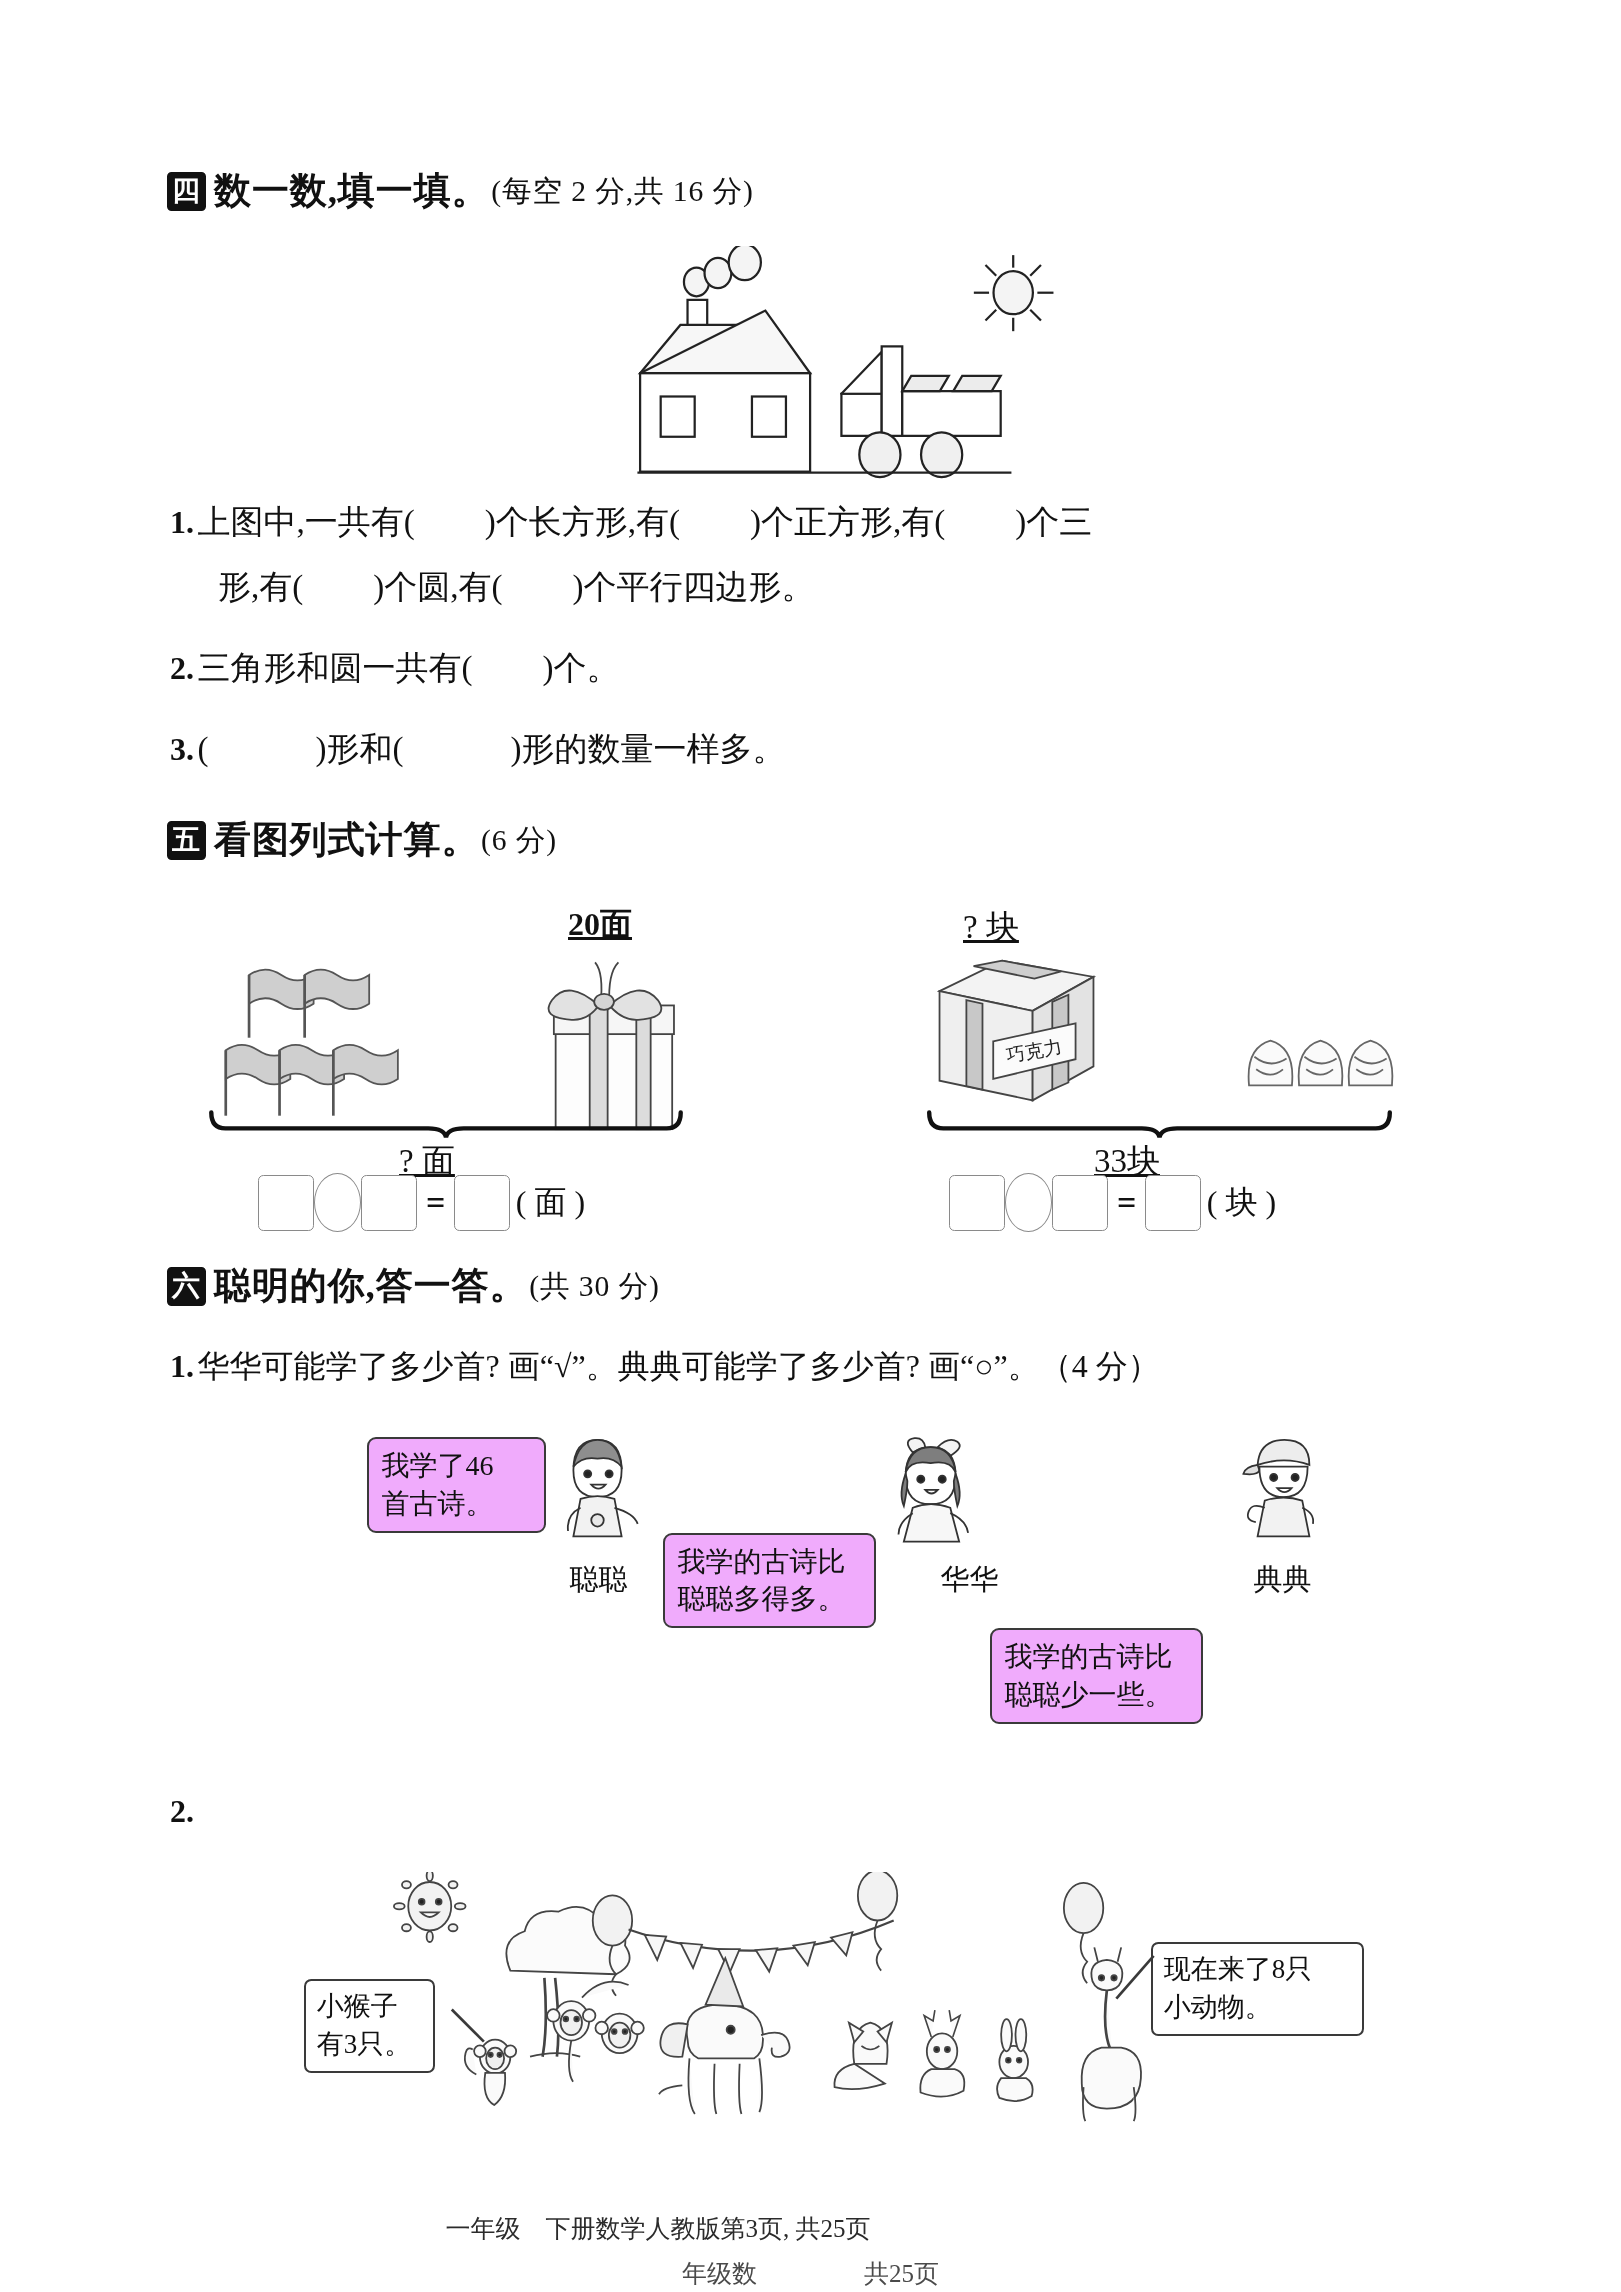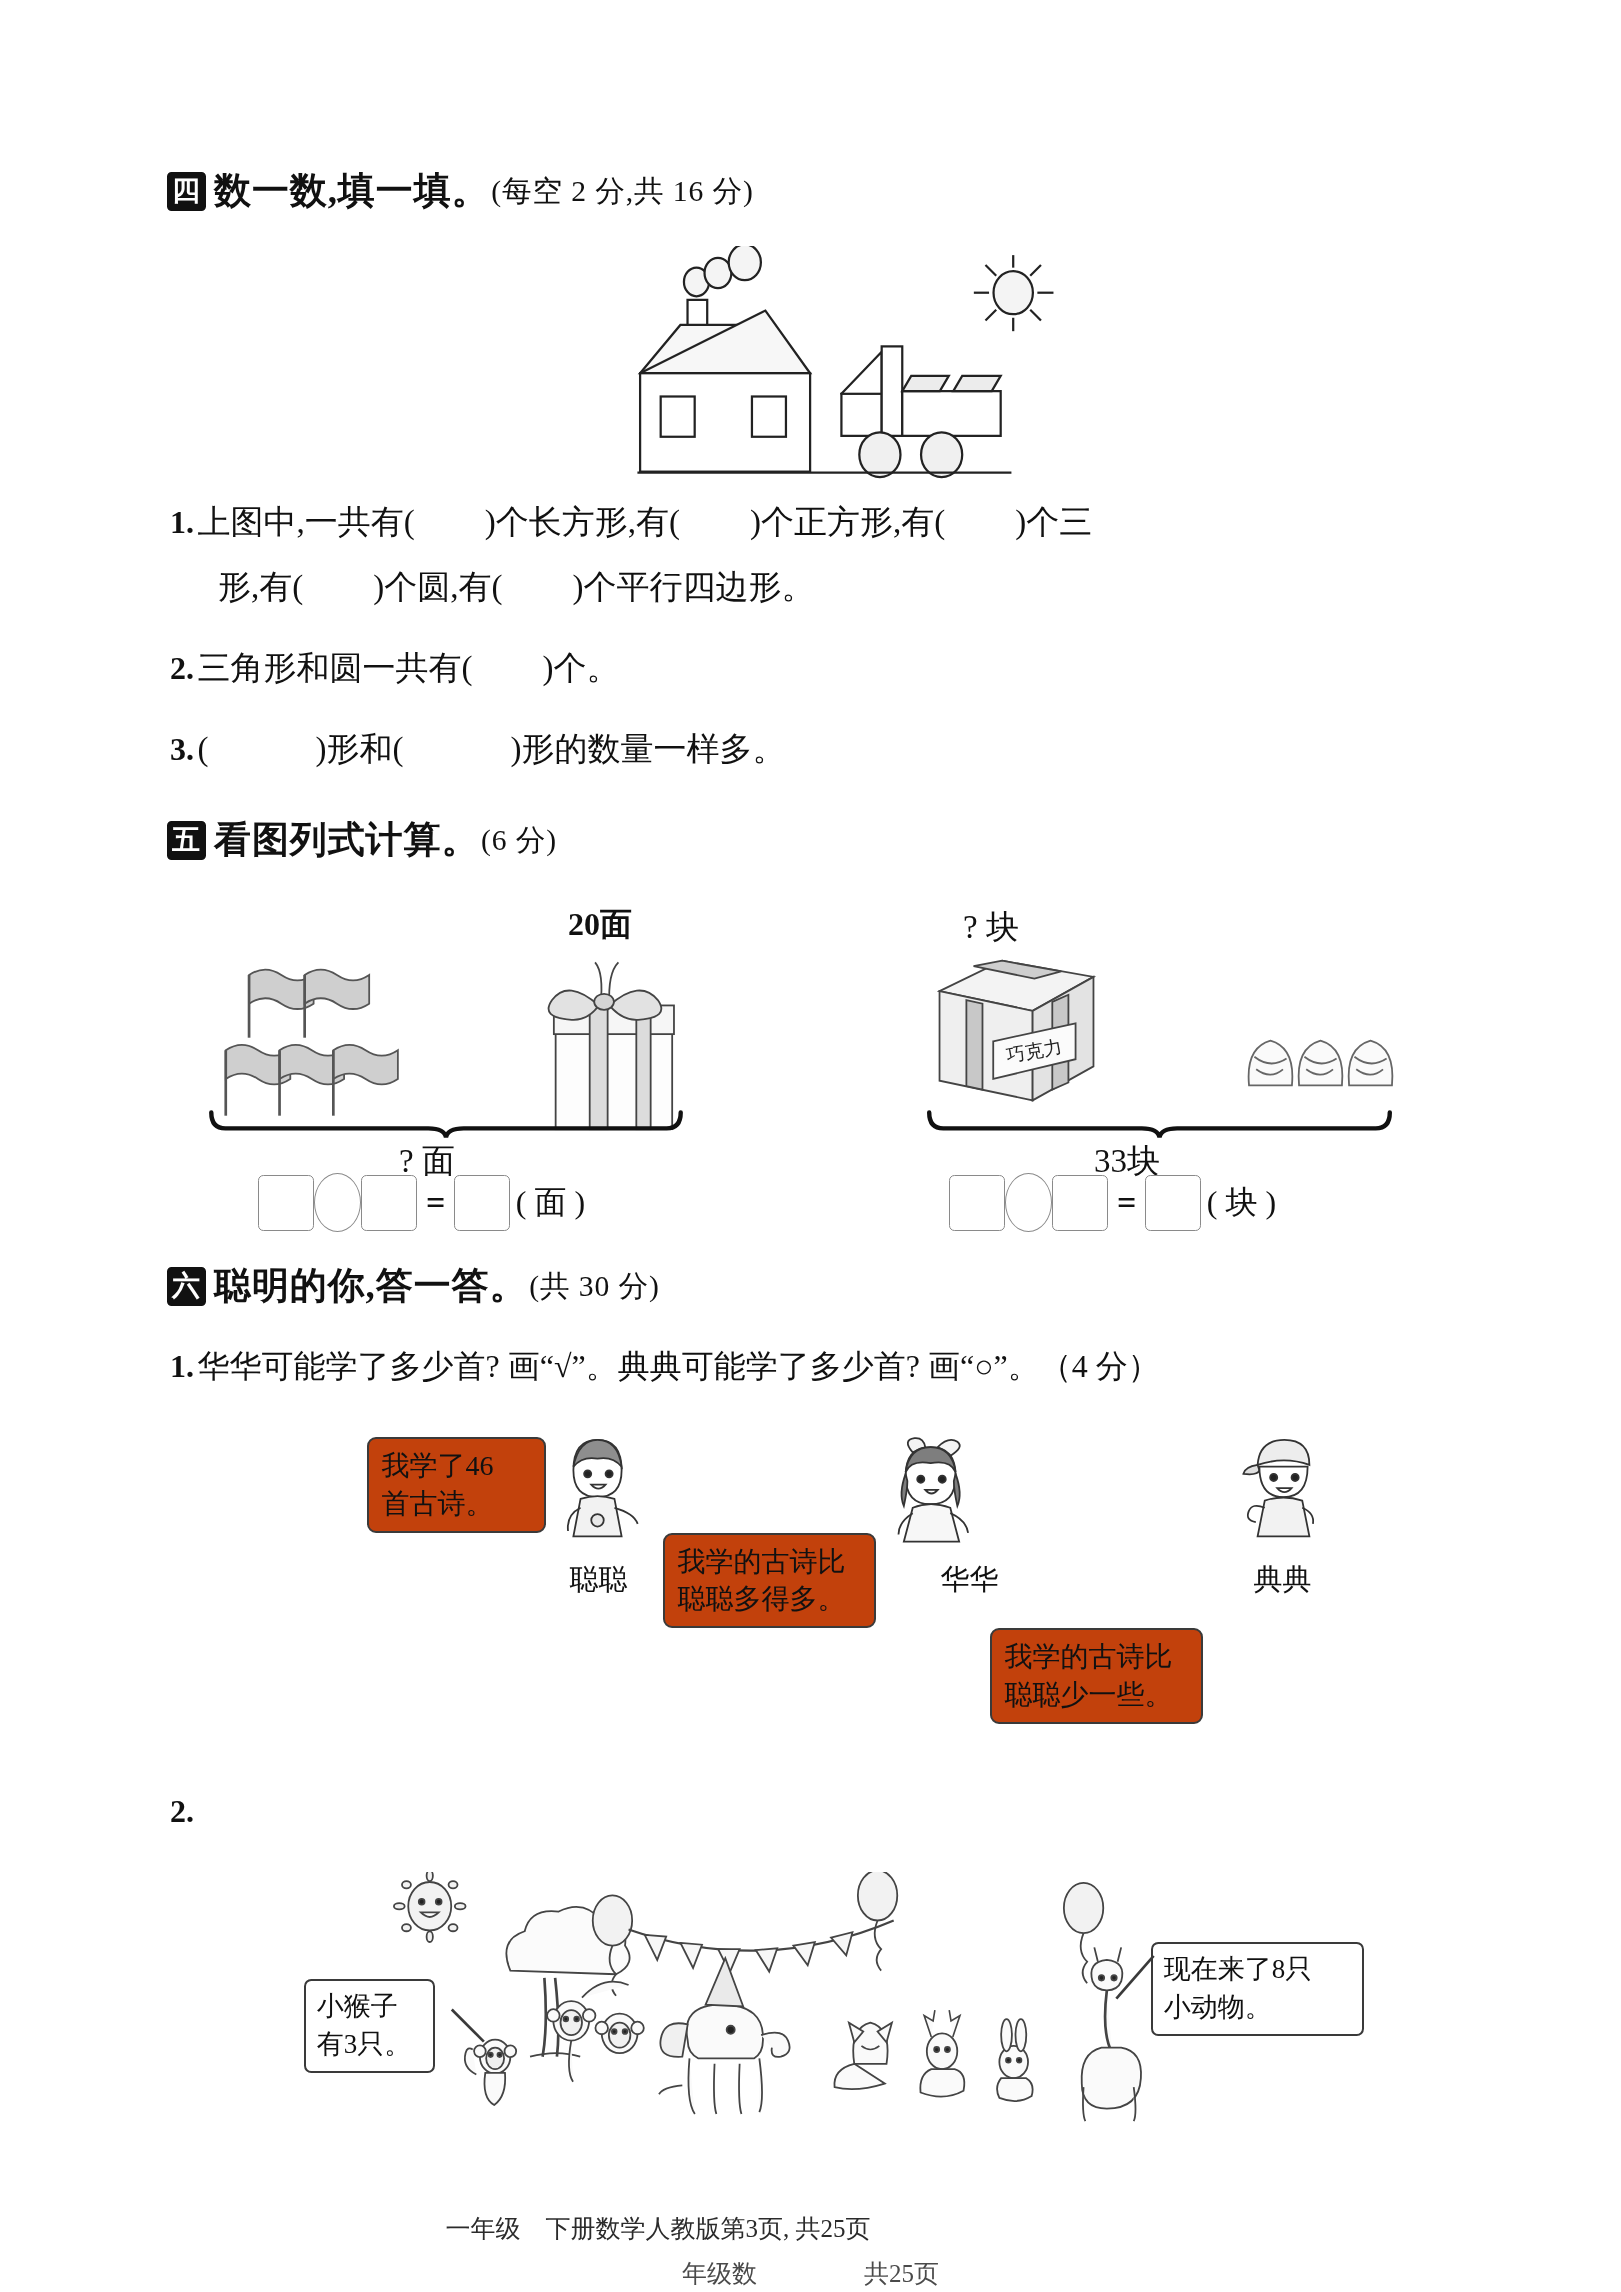--- a/index.html
+++ b/index.html
@@ -79,21 +79,21 @@
     background: #fff;
     box-sizing: border-box;
   }
   .eqs { font-size: 34px; font-weight: bold; margin: 0 9px; }
   .unit { font-size: 32px; margin-left: 5.4px; }
 
   
   .bubble {
     border: 2.7px solid #3a3a3a;
     border-radius: 9px;
-    background: #c2410c;
+    background: #f0abfc;
     padding: 8px 12.5px;
     font-size: 28px;
     line-height: 1.35;
     box-sizing: border-box;
     position: relative;
   }
   .bubble-line { white-space: nowrap; }
   .char-name {
     text-align: center;
     font-size: 29px;
@@ -125,21 +125,21 @@
 
   .label-box {
     border: 2.7px solid #3a3a3a;
     border-radius: 7.2px;
     background: #fff;
     font-size: 27px;
     line-height: 1.4;
     padding: 7.2px 10.7px;
     box-sizing: border-box;
   }
-  .tag { font-size: 29.6px; }
+  .tag { font-size: 29.6px; text-decoration: underline; }
   svg { display: block; }
 </style>
 </head>
 <body>
 
 <div class="page">
 
   <div class="abs sec-head" style="left:167px; top:166px;">
     <span class="sec-num">四</span>
     <span class="sec-title">数一数,填一填。</span>

